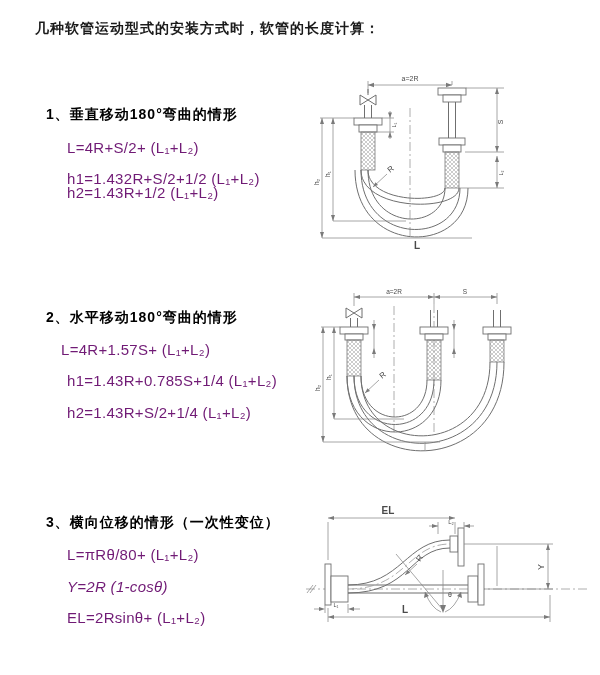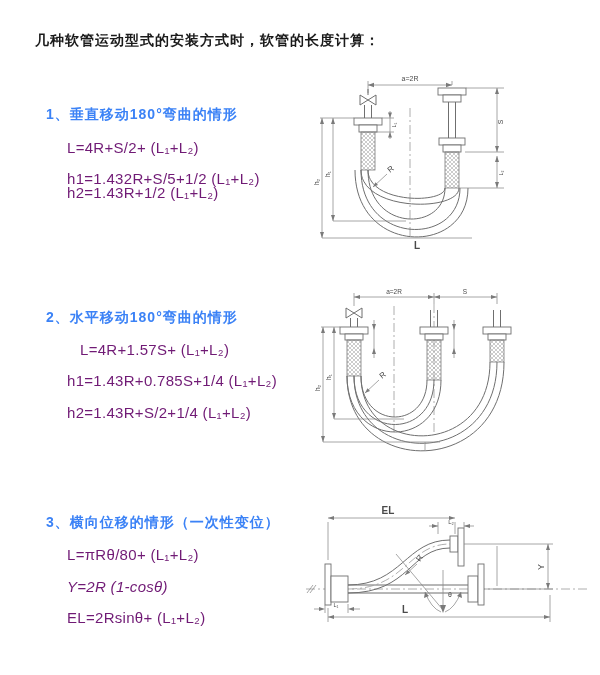--- a/index.html
+++ b/index.html
@@ -1,41 +1,41 @@
 <!DOCTYPE html>
 <html><head>
 <meta charset="utf-8">
 <style>
   html,body{margin:0;padding:0;}
   body{width:600px;height:675px;background:#ffffff;position:relative;overflow:hidden;
        font-family:"Liberation Sans","DejaVu Sans",sans-serif;}
   .abs{position:absolute;}
-  .title{left:35px;top:20px;font-size:14px;font-weight:700;color:#1b1b1b;letter-spacing:1px;margin-top:12px;}
-  .sec-head{font-size:14px;font-weight:700;color:#3b82f6;letter-spacing:1px;}
+  .title{left:35px;top:20px;font-size:14px;font-weight:700;color:#1b1b1b;letter-spacing:1px;}
+  .sec-head{font-size:14px;font-weight:700;color:#000000;letter-spacing:1px;}
   .formula{font-size:15px;font-weight:400;color:#701a75;letter-spacing:0.3px;}
   svg{position:absolute;}
   .ln{stroke:#6f6f6f;stroke-width:1;fill:none;}
   .dim{stroke:#8a8a8a;stroke-width:0.75;fill:none;}
   .cl{stroke:#9a9a9a;stroke-width:0.8;fill:none;stroke-dasharray:9 3 2 3;}
   .fit{fill:#ffffff;stroke:#6f6f6f;stroke-width:0.9;}
   .arr{fill:#7a7a7a;stroke:none;}
   .st{fill:#4a4a4a;font-family:"Liberation Sans","DejaVu Sans",sans-serif;}
 </style>
 </head>
 <body>
 
 <div class="abs title">几种软管运动型式的安装方式时，软管的长度计算：</div>
 
 <div class="abs sec-head" style="left:46px;top:106px;">1、垂直移动180°弯曲的情形</div>
 <div class="abs formula" style="left:67px;top:139px;">L=4R+S/2+ (L₁+L₂)</div>
-<div class="abs formula" style="left:67px;top:170px;">h1=1.432R+S/5+1/2 (L₁+L₂)</div>
+<div class="abs formula" style="left:67px;top:170px;">h1=1.432R+S/2+1/2 (L₁+L₂)</div>
 <div class="abs formula" style="left:67px;top:184px;">h2=1.43R+1/2 (L₁+L₂)</div>
 
 <div class="abs sec-head" style="left:46px;top:309px;">2、水平移动180°弯曲的情形</div>
-<div class="abs formula" style="left:80px;top:341px;text-align:right;">L=4R+1.57S+ (L₁+L₂)</div>
+<div class="abs formula" style="left:61px;top:341px;text-align:right;">L=4R+1.57S+ (L₁+L₂)</div>
 <div class="abs formula" style="left:67px;top:372px;">h1=1.43R+0.785S+1/4 (L₁+L₂)</div>
 <div class="abs formula" style="left:67px;top:404px;">h2=1.43R+S/2+1/4 (L₁+L₂)</div>
 
 <div class="abs sec-head" style="left:46px;top:514px;text-align:right;">3、横向位移的情形（一次性变位）</div>
 <div class="abs formula" style="left:67px;top:546px;">L=πRθ/80+ (L₁+L₂)</div>
 <div class="abs formula" style="left:67px;top:578px;font-style:italic;">Y=2R (1-cosθ)</div>
 <div class="abs formula" style="left:67px;top:609px;">EL=2Rsinθ+ (L₁+L₂)</div>
 
 <svg viewBox="0 0 215 195" style="left:310px;top:66px;width:215px;height:195px">
   <defs>

